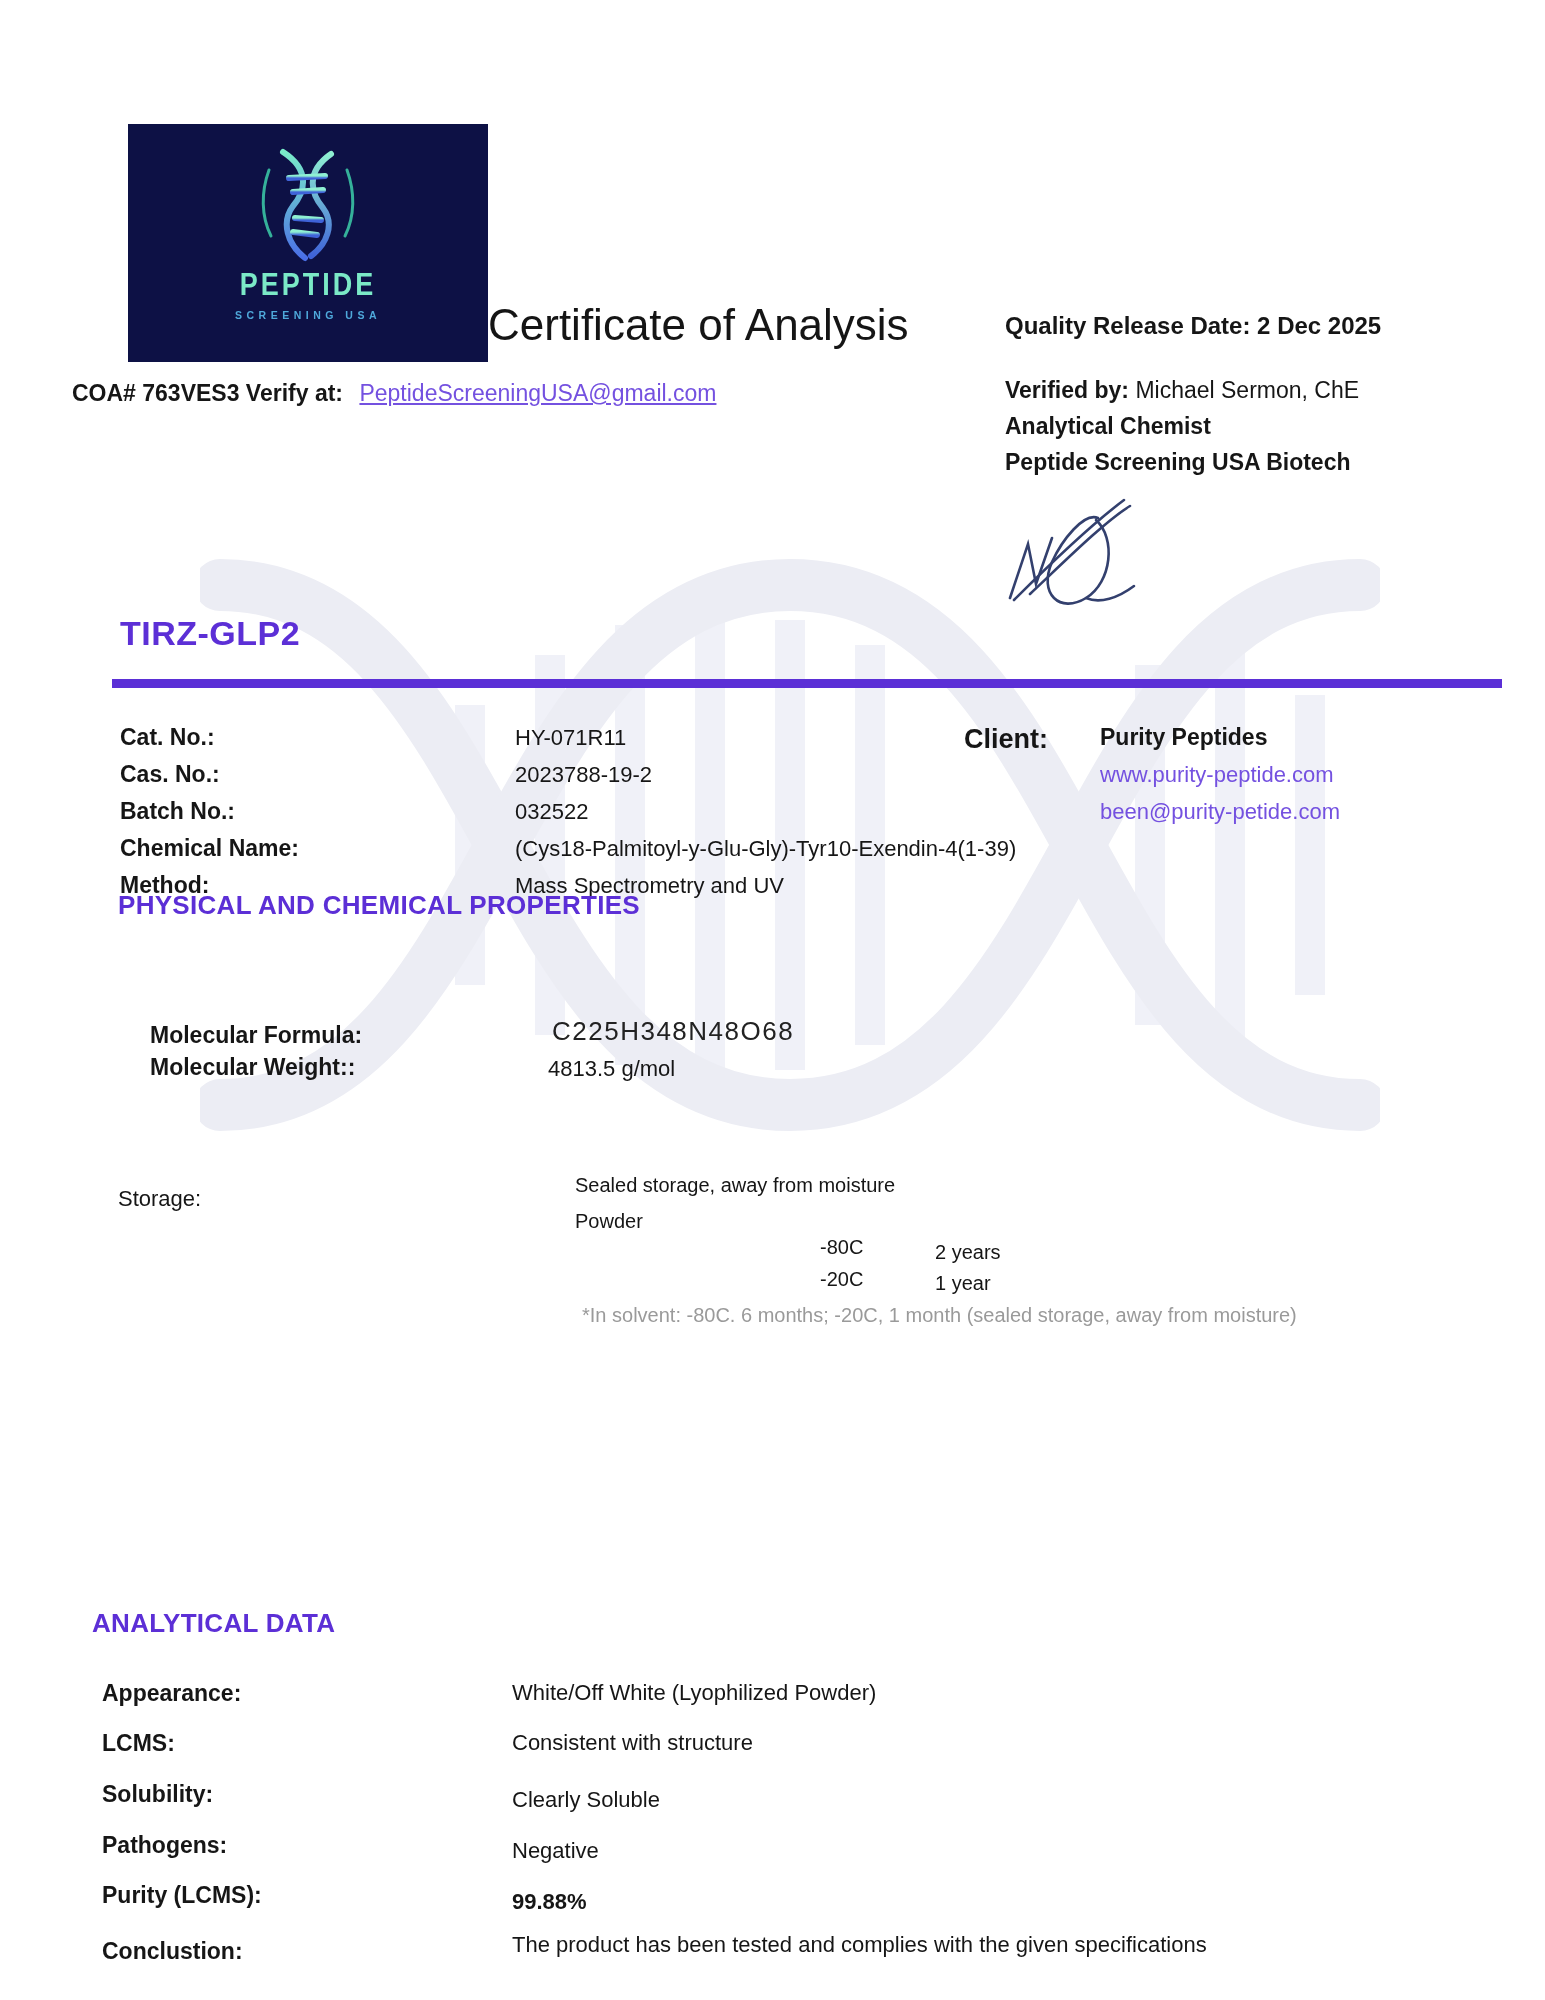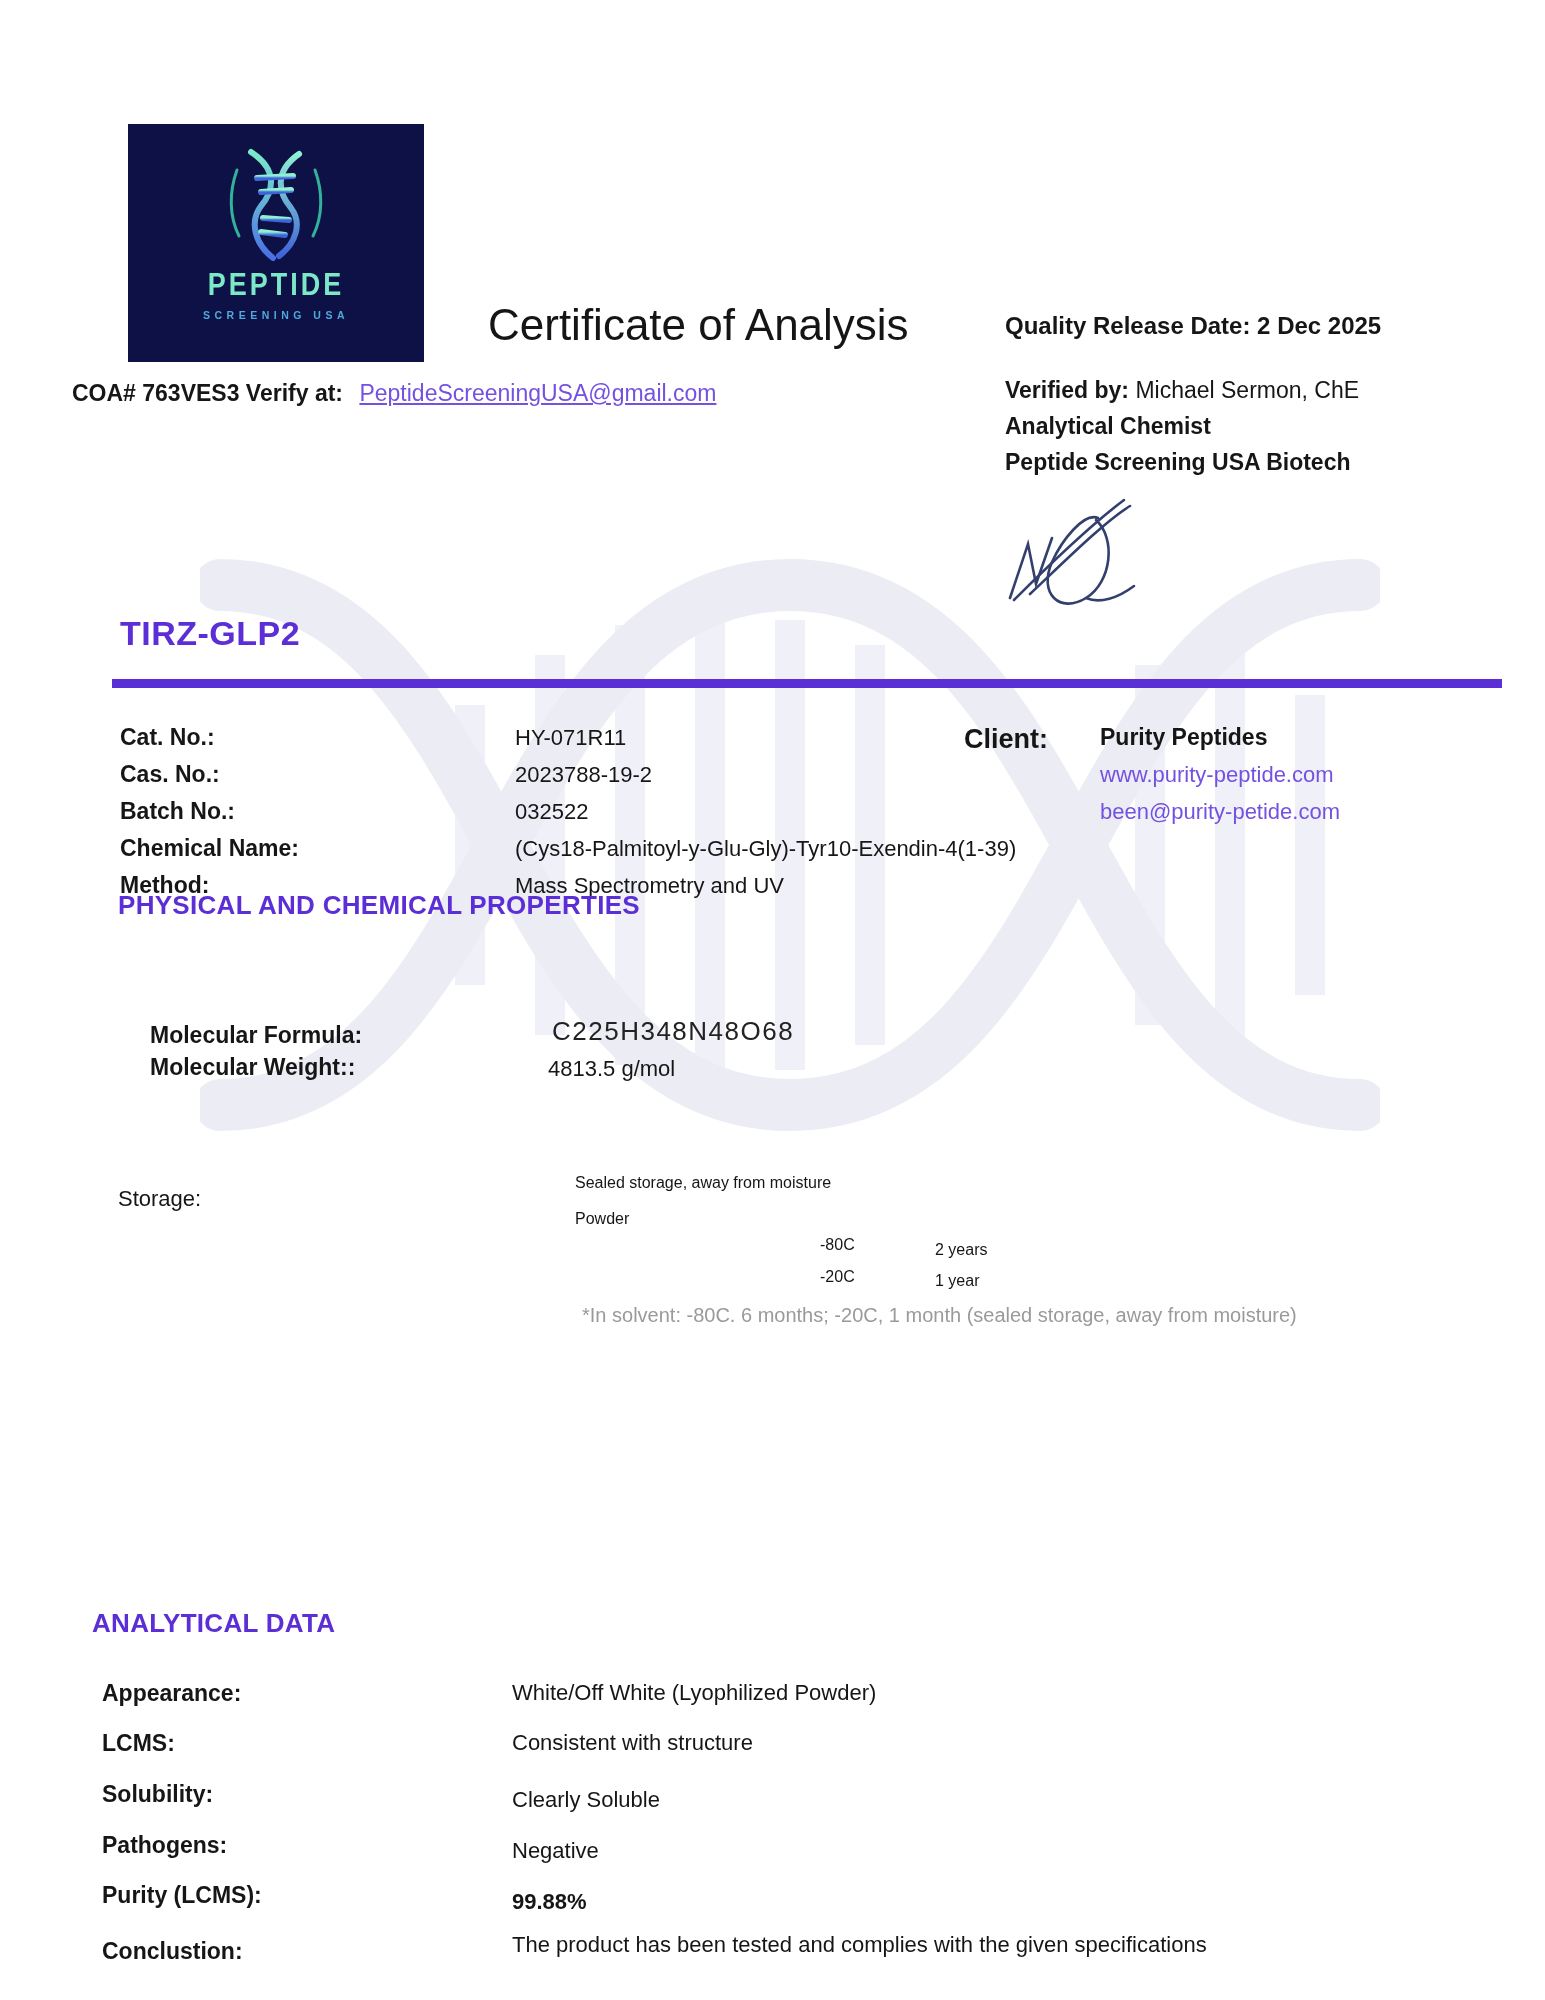--- a/index.html
+++ b/index.html
@@ -3,21 +3,21 @@
 <meta charset="utf-8">
 <style>
   html,body{margin:0;padding:0;background:#ffffff;}
   .page{
     position:relative;width:1545px;height:2000px;background:#ffffff;overflow:hidden;
     font-family:"Liberation Sans", sans-serif;color:#161616;
   }
   .abs{position:absolute;white-space:nowrap;}
   .b{font-weight:bold;}
   
-  .logo-box{position:absolute;left:128px;top:124px;width:296px;height:238px;background:#0d1145;
+  .logo-box{position:absolute;left:128px;top:124px;width:360px;height:238px;background:#0d1145;
     display:flex;flex-direction:column;align-items:center;padding-top:16px;box-sizing:border-box;}
   .logo-brand{font-size:27px;font-weight:bold;letter-spacing:3px;color:#7be9c7;margin-top:4px;
     transform:scaleY(1.15);}
   .logo-sub{font-size:10.5px;letter-spacing:4.5px;color:#4fa9db;margin-top:8px;font-weight:bold;}
   
   .doc-title{left:488px;top:300px;font-size:44px;color:#151515;}
   .coa-line{left:72px;top:380px;font-size:23px;}
   .coa-line .link{margin-left:10px;}
   .link{color:#7451e0;text-decoration:underline;cursor:pointer;}
   .plainlink{color:#7451e0;text-decoration:none;cursor:pointer;}
@@ -34,21 +34,21 @@
   .client-name{left:1100px;top:724px;font-size:23px;font-weight:bold;}
   .client-site{left:1100px;top:762px;font-size:22px;}
   .client-email{left:1100px;top:799px;font-size:22px;}
   .section-heading{font-size:26px;font-weight:bold;color:#5c2fd6;letter-spacing:0.3px;}
   
   .mol-label{left:150px;font-size:23px;font-weight:bold;}
   .formula-value{left:552px;top:1016px;font-size:26px;letter-spacing:1.5px;color:#222;}
   .weight-value{left:548px;top:1056px;font-size:22px;}
   
   .storage-label{left:118px;top:1174px;font-size:22px;margin-top:12px;}
-  .storage-val{font-size:16px;}
+  .storage-val{font-size:20px;}
   .note{left:582px;top:1304px;font-size:20px;color:#9a9a9a;}
   
   .an-label{left:102px;font-size:23px;font-weight:bold;}
   .an-value{left:512px;font-size:22px;}
   .wm{position:absolute;left:200px;top:545px;pointer-events:none;}
   .sig{position:absolute;left:1000px;top:486px;}
 </style>
 </head>
 <body>
 

